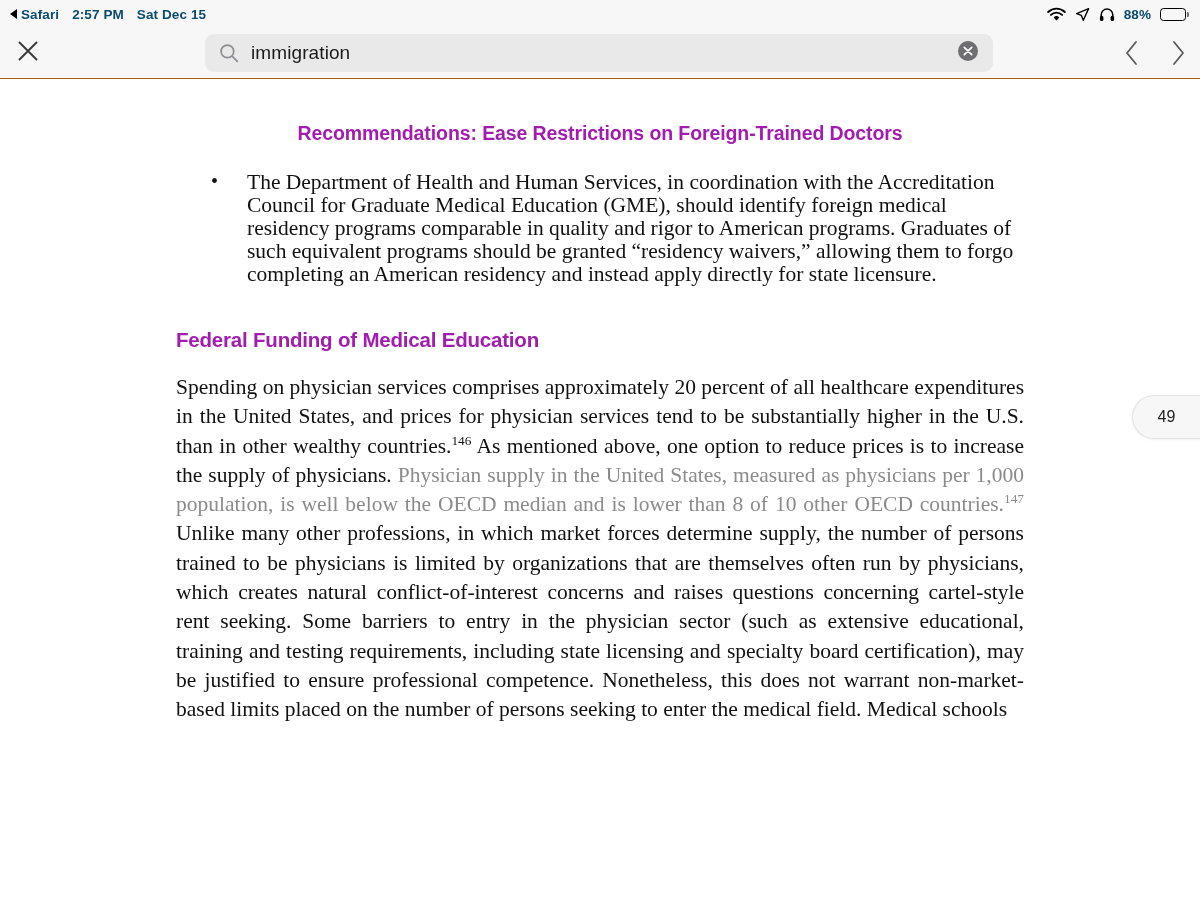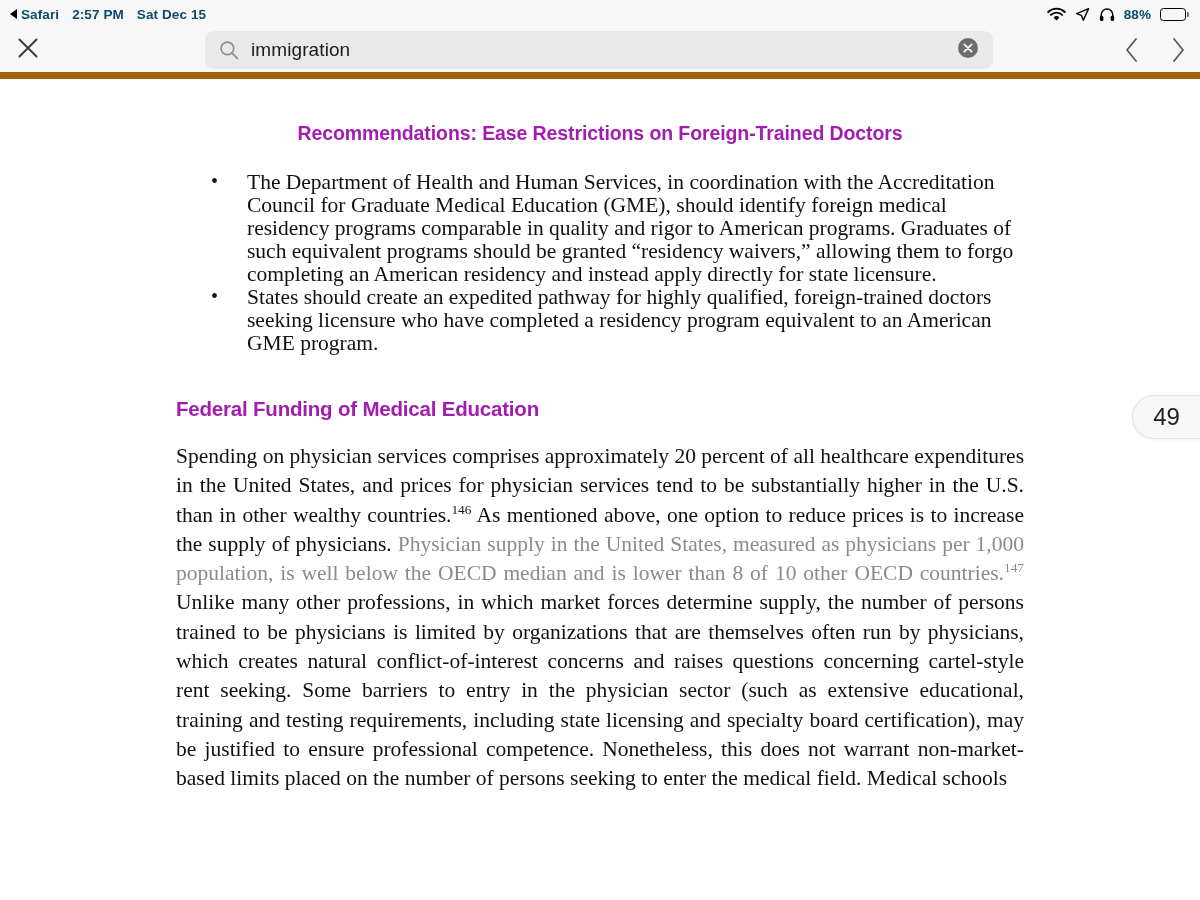--- a/index.html
+++ b/index.html
@@ -56,21 +56,21 @@
   .battery-fill {
     height: 100%;
     background: #000;
     border-radius: 1.5px;
   }
 
   
   .find-bar {
     height: 51px;
     background: #f7f7f7;
-    border-bottom: 7px solid #a16207;
+    border-bottom: 1px solid #a16207;
     display: flex;
     align-items: center;
     position: relative;
   }
   .close-btn {
     width: 56px;
     display: flex;
     align-items: center;
     justify-content: center;
     margin-left: 0px;
@@ -177,21 +177,21 @@
     width: 68px;
     height: 44px;
     background: #f7f7f7;
     border: 1px solid #e3e3e3;
     border-right: none;
     border-radius: 22px 0 0 22px;
     display: flex;
     align-items: center;
     justify-content: center;
     font-family: "Liberation Sans", sans-serif;
-    font-size: 24px;
+    font-size: 16px;
     color: #222;
     box-shadow: 0 1px 3px rgba(0,0,0,0.06);
   }
 </style>
 </head>
 <body>
 
 <div class="status-bar">
   <div class="status-left">
     <div class="back-arrow-group">
@@ -274,21 +274,20 @@
   <div class="page-pill">
     <span>49</span>
   </div>
 
   <div class="doc-inner">
 
     <div class="h-blue">Recommendations: Ease Restrictions on Foreign-Trained Doctors</div>
 
     <ul class="bullets">
       <li class="bullet-item">The Department of Health and Human Services, in coordination with the Accreditation Council for Graduate Medical Education (GME), should identify foreign medical residency programs comparable in quality and rigor to American programs. Graduates of such equivalent programs should be granted “residency waivers,” allowing them to forgo completing an American residency and instead apply directly for state licensure.</li>
-      <li class="bullet-item">States should create an expedited pathway for highly qualified, foreign-trained doctors seeking licensure who have completed a residency program equivalent to an American GME program.</li>
     </ul>
 
     <div class="h-navy">Federal Funding of Medical Education</div>
 
     <p class="body-para"><span>Spending on physician services comprises approximately 20 percent of all healthcare expenditures in the United States, and prices for physician services tend to be substantially higher in the U.S. than in other wealthy countries.</span><sup>146</sup><span> As mentioned above, one option to reduce prices is to increase the supply of physicians. </span><span class="dim">Physician supply in the United States, measured as physicians per 1,000 population, is well below the OECD median and is lower than 8 of 10 other OECD countries.</span><sup class="dim">147</sup><span> Unlike many other professions, in which market forces determine supply, the number of persons trained to be physicians is limited by organizations that are themselves often run by physicians, which creates natural conflict-of-interest concerns and raises questions concerning cartel-style rent seeking. Some barriers to entry in the physician sector (such as extensive educational, training and testing requirements, including state licensing and specialty board certification), may be justified to ensure professional competence. Nonetheless, this does not warrant non-market-based limits placed on the number of persons seeking to enter the medical field. Medical schools</span></p>
 
   </div>
 </div>
 
 </body></html>

